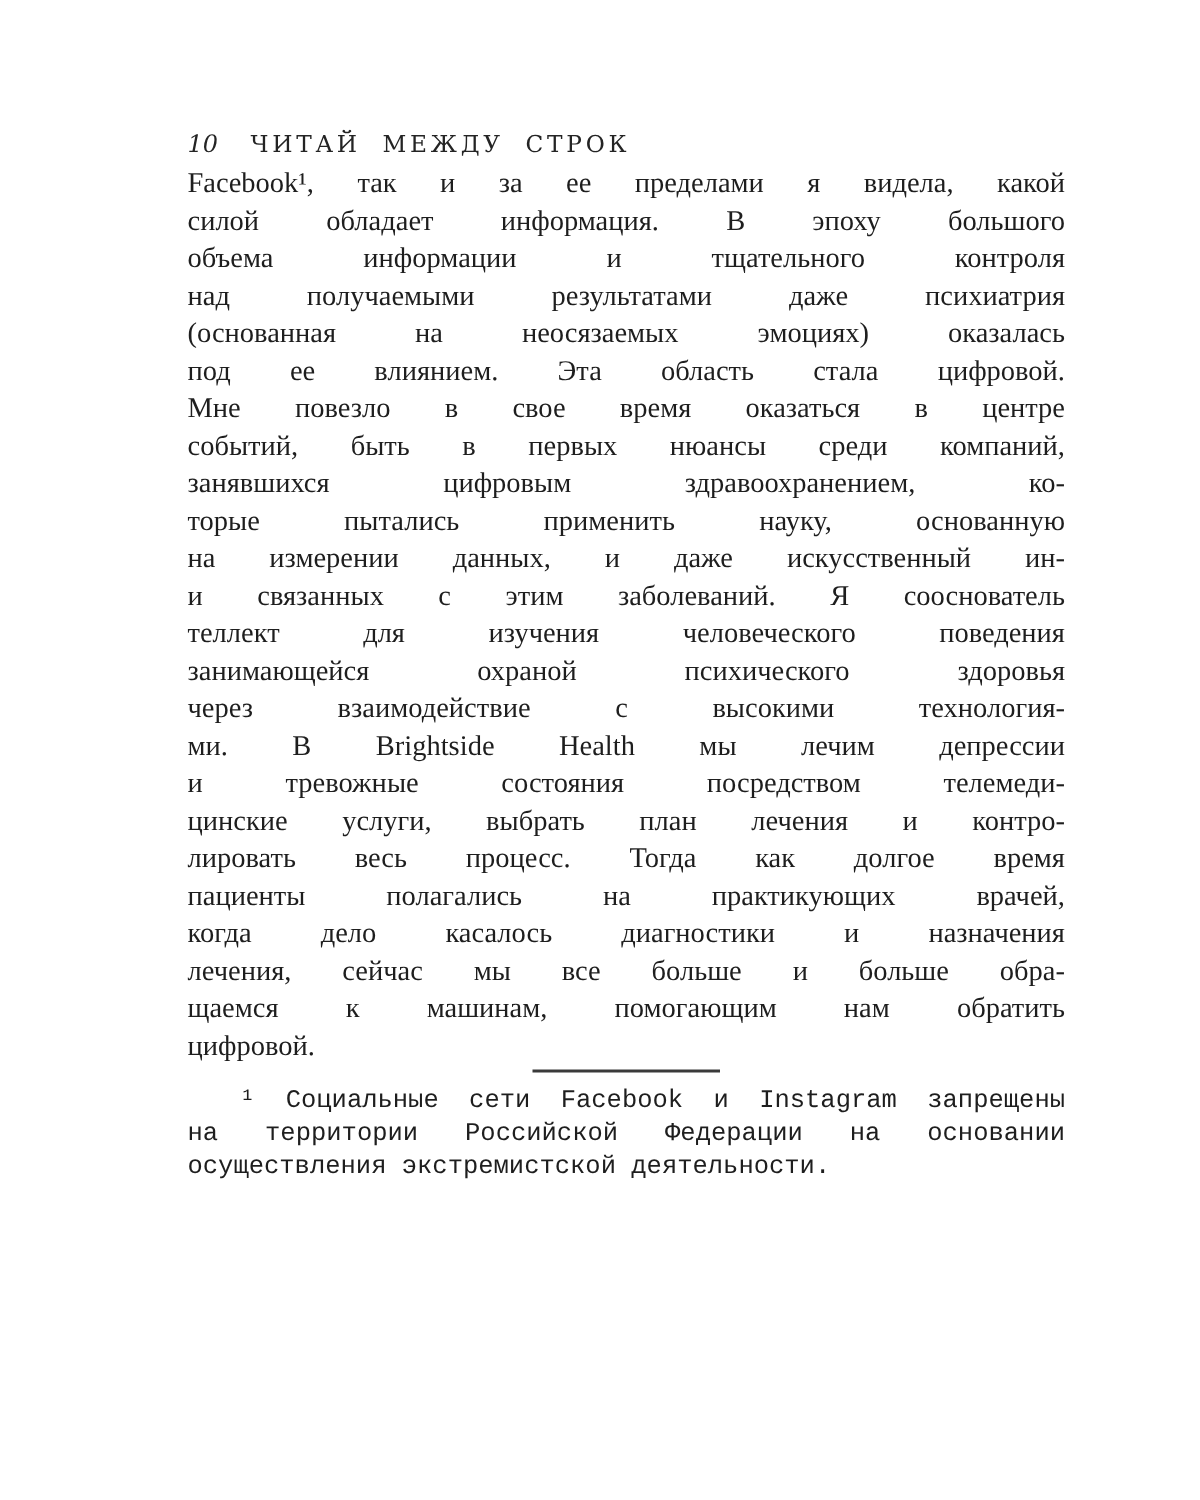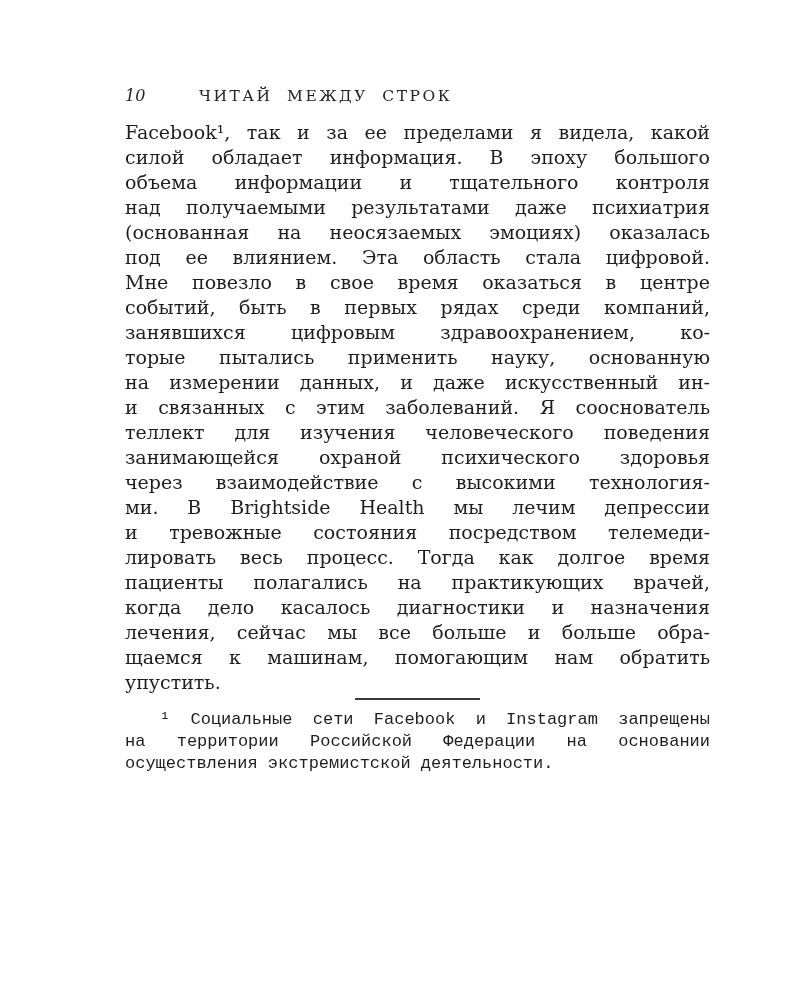--- a/index.html
+++ b/index.html
@@ -28,27 +28,28 @@
     align-items: baseline;
     height: 20px;
     font-size: 16px;
     color: #242424;
   }
   .page-number {
     font-style: italic;
     min-width: 24px;
   }
   .running-title {
-    margin-left: 50px;
+    margin-left: 18px;
     letter-spacing: 2.5px;
     word-spacing: 7px;
     font-size: 15.5px;
   }
   .body-text {
-    margin-top: 14px;
+    margin-top: 4px;
+    font-family: Liberation Serif, serif;
   }
   .body-text .bline {
     height: 25px;
     line-height: 25px;
     font-size: 19px;
     text-align: justify;
     text-align-last: justify;
     white-space: normal;
     overflow: visible;
   }
@@ -92,36 +93,37 @@
     </div>
 
     <div class="body-text">
         <div class="bline">Facebook¹, так и за ее пределами я видела, какой</div>
         <div class="bline">силой обладает информация. В эпоху большого</div>
         <div class="bline">объема информации и тщательного контроля</div>
         <div class="bline">над получаемыми результатами даже психиатрия</div>
         <div class="bline">(основанная на неосязаемых эмоциях) оказалась</div>
         <div class="bline">под ее влиянием. Эта область стала цифровой.</div>
         <div class="bline">Мне повезло в свое время оказаться в центре</div>
-        <div class="bline">событий, быть в первых рядах среди компаний,</div>
+        <div class="bline">событий, быть в первых нюансы среди компаний,</div>
         <div class="bline">занявшихся цифровым здравоохранением, ко-</div>
         <div class="bline">торые пытались применить науку, основанную</div>
         <div class="bline">на измерении данных, и даже искусственный ин-</div>
         <div class="bline">и связанных с этим заболеваний. Я сооснователь</div>
         <div class="bline">теллект для изучения человеческого поведения</div>
         <div class="bline">занимающейся охраной психического здоровья</div>
         <div class="bline">через взаимодействие с высокими технология-</div>
         <div class="bline">ми. В Brightside Health мы лечим депрессии</div>
         <div class="bline">и тревожные состояния посредством телемеди-</div>
+        <div class="bline">цинские услуги, выбрать план лечения и контро-</div>
         <div class="bline">лировать весь процесс. Тогда как долгое время</div>
         <div class="bline">пациенты полагались на практикующих врачей,</div>
         <div class="bline">когда дело касалось диагностики и назначения</div>
         <div class="bline">лечения, сейчас мы все больше и больше обра-</div>
         <div class="bline">щаемся к машинам, помогающим нам обратить</div>
-        <div class="bline">упустить.</div>
+        <div class="bline">цифровой.</div>
       </div>
 
     <hr class="footnote-rule">
 
     <div class="footnote">
         <div class="fline">¹ Социальные сети Facebook и Instagram запрещены</div>
         <div class="fline">на территории Российской Федерации на основании</div>
         <div class="fline">осуществления экстремистской деятельности.</div>
       </div>
 

